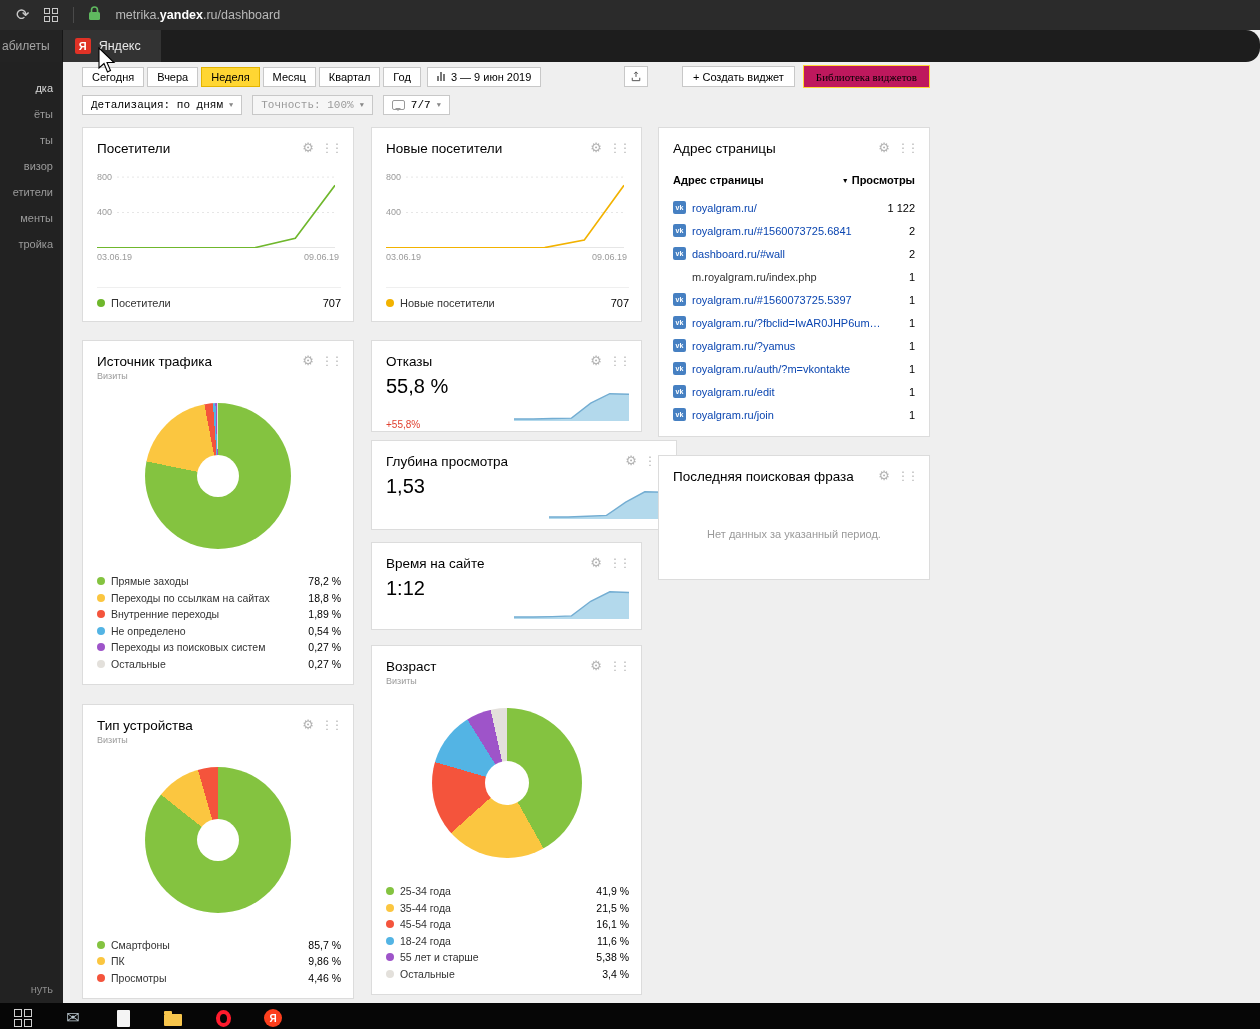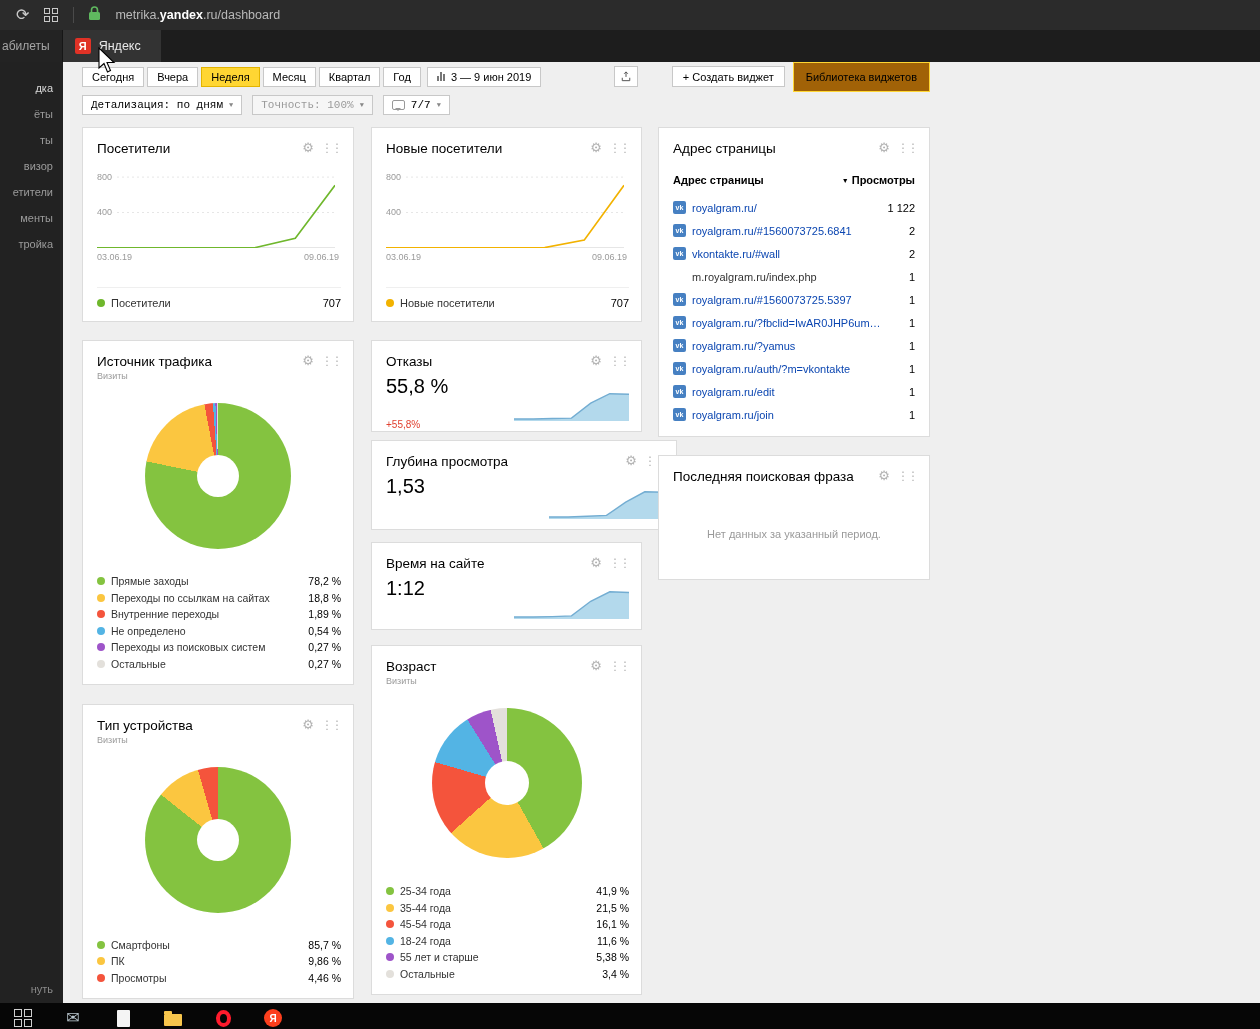--- a/index.html
+++ b/index.html
@@ -8,21 +8,21 @@
 
   
   .browser-bar{position:absolute;left:0;top:0;width:100%;height:30px;background:#2b2b2b;display:flex;align-items:center;gap:15px;padding-left:16px;box-sizing:border-box;}
   .b-ico{color:#c9c9c9;font-size:16px;line-height:1;cursor:pointer;}
   .grid-ico{display:grid;grid-template-columns:6px 6px;grid-gap:2px;cursor:pointer;}
   .grid-ico i{width:6px;height:6px;border:1px solid #c9c9c9;box-sizing:border-box;display:block;}
   .b-sep{width:1px;height:16px;background:#4a4a4a;}
   .url{color:#b9b9b9;font-size:12.5px;cursor:text;}
   .url b{color:#fff;font-weight:bold;}
 
-  .tab-bar{position:absolute;left:0;top:30px;width:100%;height:32px;background:#1d1d1d;display:flex;align-items:stretch;}
+  .tab-bar{position:absolute;left:0;top:30px;width:100%;height:32px;background:#1d1d1d;display:flex;align-items:stretch;border-radius:14px;}
   .partial-tab{color:#a5a5a5;font-size:12px;display:flex;align-items:center;padding:0 12px 0 2px;background:#232323;border-right:1px solid #161616;cursor:pointer;}
   .tab{display:flex;align-items:center;gap:8px;padding:0 20px 0 12px;background:#333;color:#e8e8e8;font-size:12.5px;cursor:pointer;}
   .ya-ico{width:16px;height:16px;background:#e03226;color:#fff;font-size:11px;font-weight:bold;display:flex;align-items:center;justify-content:center;border-radius:2px;}
 
   
   .sidebar{position:absolute;left:0;top:62px;width:63px;bottom:26px;background:#222;}
   .side-menu{padding-top:18px;display:flex;flex-direction:column;gap:9px;}
   .side-item{color:#9b9b9b;font-size:11px;text-align:right;padding-right:10px;height:17px;line-height:17px;cursor:pointer;white-space:nowrap;overflow:hidden;}
   .side-item.active{color:#d9d9d9;}
   .side-collapse{position:absolute;bottom:8px;right:10px;color:#8a8a8a;font-size:11px;cursor:pointer;}
@@ -32,21 +32,21 @@
   .toolbar{position:absolute;left:19px;top:4px;width:848px;height:21px;display:flex;align-items:center;}
   .pbtn{height:20px;padding:0 9px;font-size:11px;background:#fff;border:1px solid #c8c8c8;margin-right:3px;cursor:pointer;font-family:inherit;color:#000;}
   .pbtn.active{background:#ffd633;border-color:#e3b400;}
   .date-btn{height:20px;display:flex;align-items:center;gap:6px;padding:0 9px;background:#fff;border:1px solid #c8c8c8;font-size:11px;margin-left:3px;cursor:pointer;font-family:inherit;box-sizing:border-box;justify-content:flex-end;}
   .cal-ico{display:flex;align-items:flex-end;gap:1px;height:9px;}
   .cal-ico i{width:2px;background:#777;display:block;}
   .cal-ico i:nth-child(1){height:5px;}.cal-ico i:nth-child(2){height:9px;}.cal-ico i:nth-child(3){height:7px;}
   .toolbar-right{margin-left:auto;display:flex;align-items:center;gap:8px;}
   .export-btn{width:24px;height:21px;background:#fff;border:1px solid #c8c8c8;display:flex;align-items:center;justify-content:center;cursor:pointer;}
   .create-btn{height:21px;padding:0 10px;background:#fff;border:1px solid #c8c8c8;font-size:11px;cursor:pointer;font-family:inherit;margin-left:26px;}
-  .library-btn{height:30px;padding:0 12px;background:#a16207;border:1px solid #ffd633;font-size:11px;cursor:pointer;font-family:Liberation Sans, sans-serif;}
+  .library-btn{height:23px;padding:0 12px;background:#be185d;border:1px solid #ffd633;font-size:11px;cursor:pointer;font-family:Liberation Serif, serif;}
 
   .filters{position:absolute;left:19px;top:33px;display:flex;gap:10px;align-items:center;}
   .fbtn{height:20px;display:flex;align-items:center;gap:6px;padding:0 8px;background:#fff;border:1px solid #c8c8c8;font-size:11px;cursor:pointer;font-family:Liberation Mono, monospace;color:#000;box-sizing:border-box;}
   .fbtn.muted{color:#9a9a9a;background:#f6f6f6;}
   .chev{font-size:7px;color:#888;}
   .bubble{width:11px;height:8px;border:1px solid #999;border-radius:2px;position:relative;display:inline-block;}
   .bubble::after{content:"";position:absolute;left:2px;bottom:-5px;border:3px solid transparent;border-top-color:#999;}
 
   
   .card{position:absolute;background:#fff;border:1px solid #dcdcdc;box-sizing:border-box;}
@@ -292,21 +292,21 @@
             <span class="ulink">royalgram.ru/</span>
             <span class="uval">1 122</span>
           </div>
           <div class="urow">
             <span class="vk">vk</span>
             <span class="ulink">royalgram.ru/#1560073725.6841</span>
             <span class="uval">2</span>
           </div>
           <div class="urow">
             <span class="vk">vk</span>
-            <span class="ulink">vkontakte.ru/#wall</span>
+            <span class="ulink">dashboard.ru/#wall</span>
             <span class="uval">2</span>
           </div>
           <div class="urow noicon">
             <span class="noicon-pad"></span>
             <span class="ulink">m.royalgram.ru/index.php</span>
             <span class="uval">1</span>
           </div>
           <div class="urow">
             <span class="vk">vk</span>
             <span class="ulink">royalgram.ru/#1560073725.5397</span>

